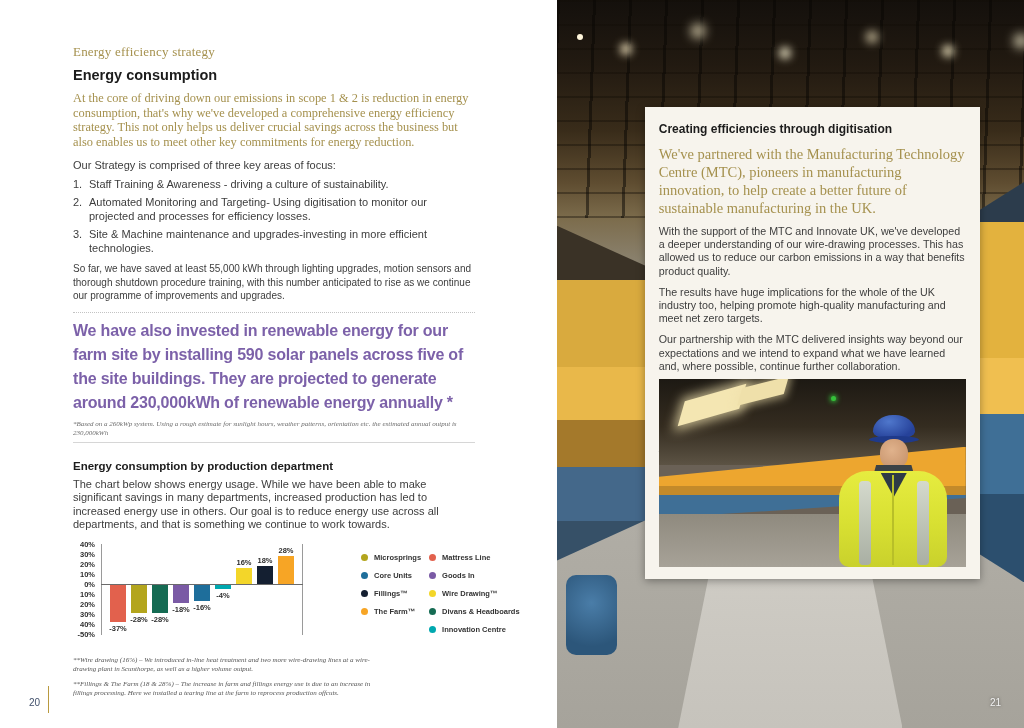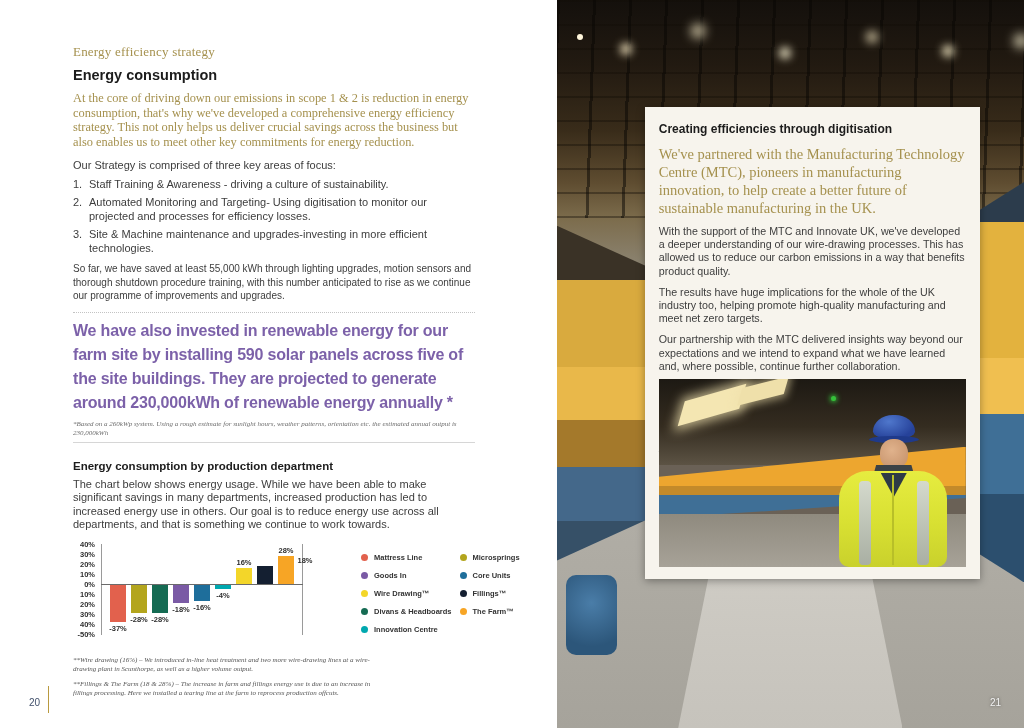--- a/index.html
+++ b/index.html
@@ -147,64 +147,64 @@
               <div class="bar-label" style="left: 48px; top: 71px;">-28%</div>
               <div class="bar" style="left: 72px; height: 18px; top: 41px; background: rgb(122, 90, 165);"></div>
               <div class="bar-label" style="left: 69px; top: 61px;">-18%</div>
               <div class="bar" style="left: 93px; height: 16px; top: 41px; background: rgb(30, 110, 155);"></div>
               <div class="bar-label" style="left: 90px; top: 59px;">-16%</div>
               <div class="bar" style="left: 114px; height: 4px; top: 41px; background: rgb(0, 168, 175);"></div>
               <div class="bar-label" style="left: 111px; top: 47px;">-4%</div>
               <div class="bar" style="left: 135px; height: 16px; top: 24px; background: rgb(243, 214, 41);"></div>
               <div class="bar-label" style="left: 132px; top: 14px;">16%</div>
               <div class="bar" style="left: 156px; height: 18px; top: 22px; background: rgb(20, 31, 49);"></div>
-              <div class="bar-label" style="left: 153px; top: 12px; margin-left: 40px;">18%</div>
+              <div class="bar-label" style="left: 153px; top: 12px;">18%</div>
               <div class="bar" style="left: 177px; height: 28px; top: 12px; background: rgb(247, 165, 37);"></div>
               <div class="bar-label" style="left: 174px; top: 2px;">28%</div>
             </div>
         </div>
         <div class="legend" id="legend">
             <div class="legend-col">
               <div class="legend-row">
+                <span class="legend-dot" style="background: rgb(179, 165, 29);"></span>
+                <span class="legend-label">Microsprings</span>
+              </div>
+              <div class="legend-row">
+                <span class="legend-dot" style="background: rgb(30, 110, 155);"></span>
+                <span class="legend-label">Core Units</span>
+              </div>
+              <div class="legend-row">
+                <span class="legend-dot" style="background: rgb(20, 31, 49);"></span>
+                <span class="legend-label">Fillings™</span>
+              </div>
+              <div class="legend-row">
+                <span class="legend-dot" style="background: rgb(247, 165, 37);"></span>
+                <span class="legend-label">The Farm™</span>
+              </div>
+            </div>
+            <div class="legend-col">
+              <div class="legend-row">
                 <span class="legend-dot" style="background: rgb(226, 97, 77);"></span>
                 <span class="legend-label">Mattress Line</span>
               </div>
               <div class="legend-row">
                 <span class="legend-dot" style="background: rgb(122, 90, 165);"></span>
                 <span class="legend-label">Goods In</span>
               </div>
               <div class="legend-row">
                 <span class="legend-dot" style="background: rgb(243, 214, 41);"></span>
                 <span class="legend-label">Wire Drawing™</span>
               </div>
               <div class="legend-row">
                 <span class="legend-dot" style="background: rgb(21, 107, 83);"></span>
                 <span class="legend-label">Divans &amp; Headboards</span>
               </div>
               <div class="legend-row">
                 <span class="legend-dot" style="background: rgb(0, 168, 175);"></span>
                 <span class="legend-label">Innovation Centre</span>
-              </div>
-            </div>
-            <div class="legend-col">
-              <div class="legend-row">
-                <span class="legend-dot" style="background: rgb(179, 165, 29);"></span>
-                <span class="legend-label">Microsprings</span>
-              </div>
-              <div class="legend-row">
-                <span class="legend-dot" style="background: rgb(30, 110, 155);"></span>
-                <span class="legend-label">Core Units</span>
-              </div>
-              <div class="legend-row">
-                <span class="legend-dot" style="background: rgb(20, 31, 49);"></span>
-                <span class="legend-label">Fillings™</span>
-              </div>
-              <div class="legend-row">
-                <span class="legend-dot" style="background: rgb(247, 165, 37);"></span>
-                <span class="legend-label">The Farm™</span>
               </div>
             </div>
           </div>
       </div>
 
       <div class="fn">**Wire drawing (16%) – We introduced in-line heat treatment and two more wire-drawing lines at a wire-drawing plant in Scunthorpe, as well as a higher volume output.</div>
       <div class="fn">**Fillings &amp; The Farm (18 &amp; 28%) – The increase in farm and fillings energy use is due to an increase in fillings processing. Here we installed a tearing line at the farm to reprocess production offcuts.</div>
     </div>
 
     <div class="lp-pagenum">20</div>

